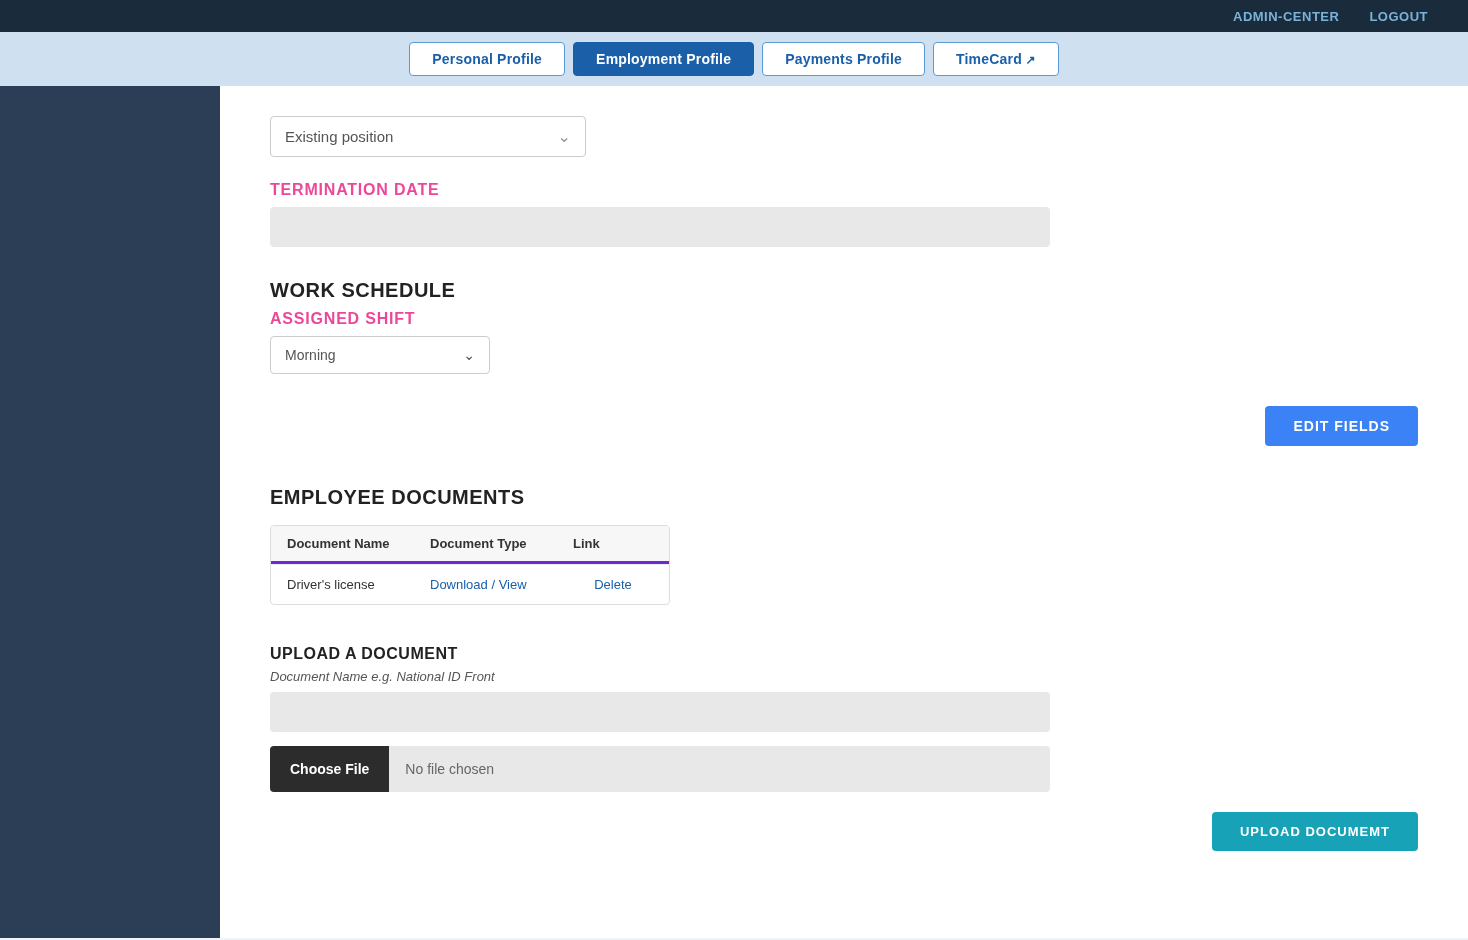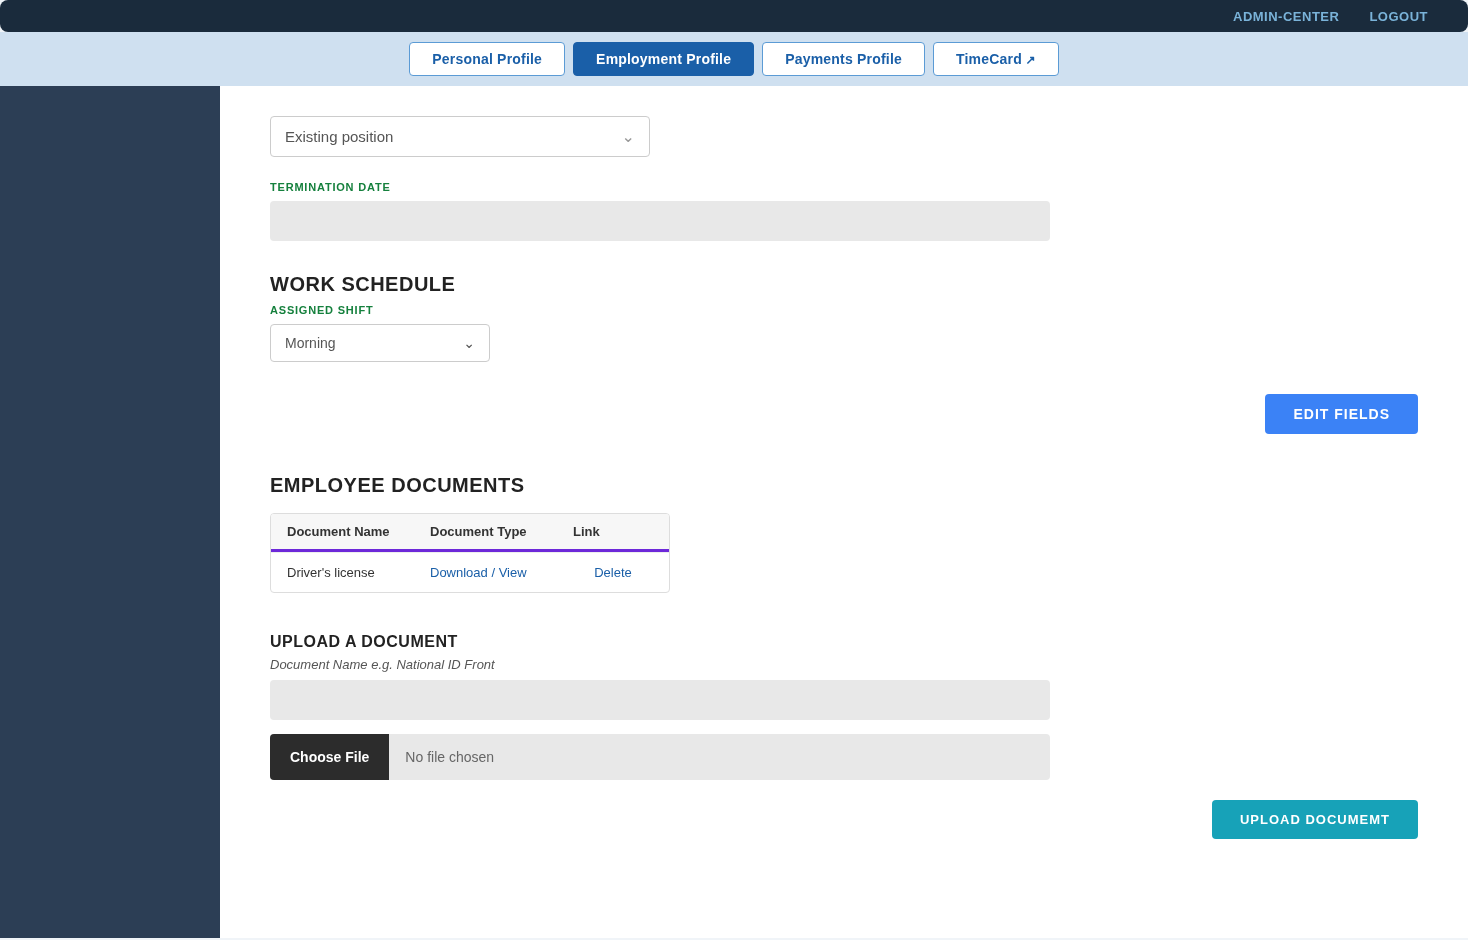--- a/index.html
+++ b/index.html
@@ -7,21 +7,20 @@
 
     
     .top-bar {
       background: #1a2b3c;
       height: 32px;
       display: flex;
       align-items: center;
       justify-content: flex-end;
       padding: 0 40px;
       gap: 30px;
-      border-radius: 8px;
     }
     .top-bar a {
       color: #7ab3d9;
       text-decoration: none;
       font-size: 13px;
       font-weight: bold;
       letter-spacing: 0.5px;
     }
 
     
@@ -71,43 +70,43 @@
     
     .content {
       flex: 1;
       background: white;
       padding: 30px 50px;
       overflow-y: auto;
     }
 
     
     .position-dropdown {
-      width: 380px;
+      width: 316px;
       border: 1px solid #ccc;
       border-radius: 4px;
       padding: 10px 14px;
       font-size: 15px;
       color: #555;
       background: white;
       display: flex;
       align-items: center;
       justify-content: space-between;
       cursor: pointer;
       margin-bottom: 24px;
     }
     .position-dropdown .chevron {
       color: #999;
       font-size: 16px;
     }
 
     
     .field-label {
-      font-size: 11px;
-      font-weight: bold;
-      color: #15803d;
+      font-size: 16px;
+      font-weight: bold;
+      color: #ec4899;
       letter-spacing: 0.8px;
       margin-bottom: 8px;
       text-transform: uppercase;
     }
 
     
     .termination-input {
       width: 780px;
       height: 40px;
       background: #e8e8e8;

